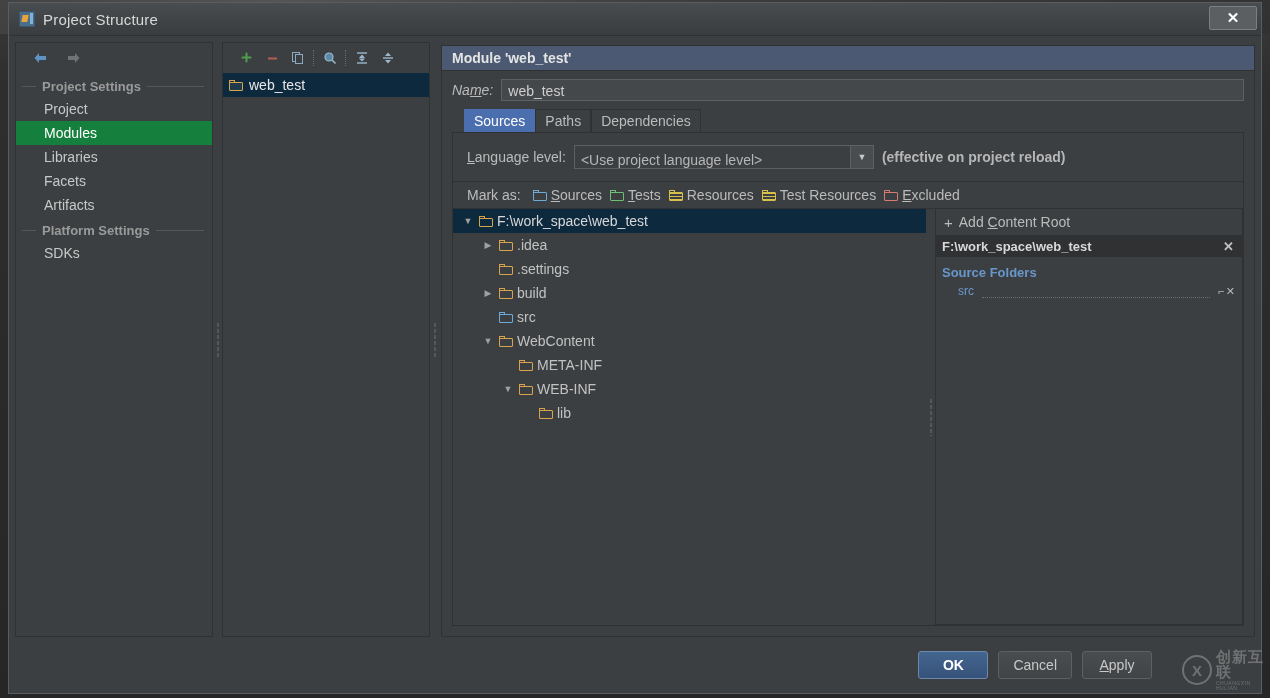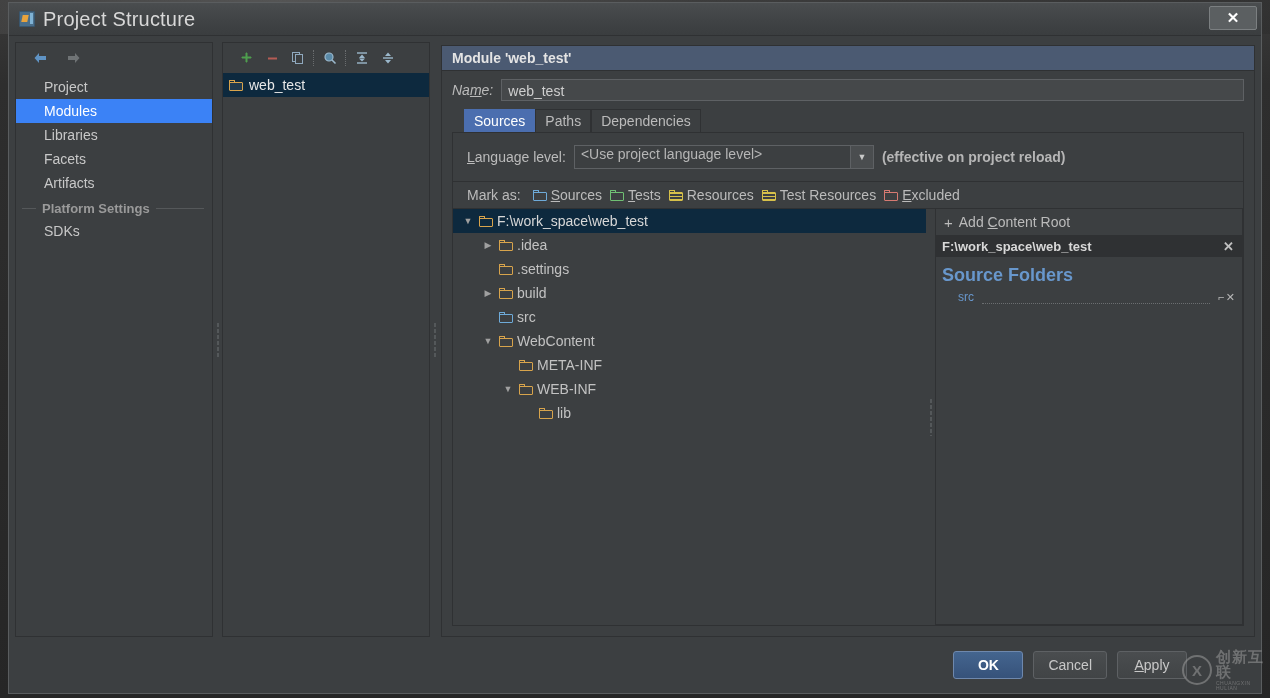--- a/index.html
+++ b/index.html
@@ -68,21 +68,21 @@
     border-radius:1px;
   }
   .app-icon .ij-bar {
     position:absolute; right:2px; top:2px; width:3px; height:11px; background:#7fb2d4;
   }
   .app-icon .ij-dot {
     position:absolute; left:3px; top:4px; width:6px; height:7px; background:#e8a33d;
     transform: skewX(-12deg);
   }
   .title-text {
-    font-size: 20px;
+    font-size: 15px;
     color: #d8d8d8;
     letter-spacing: .2px;
     white-space: nowrap;
   }
   .close-btn {
     position: absolute;
     right: 4px; top: 3px;
     width: 48px; height: 24px;
     background: #5b5f61;
     border: 1px solid #7b7f81;
@@ -144,21 +144,21 @@
   .cat-header .rule.left { flex: 0 0 14px; }
   .nav-item {
     height: 24px;
     line-height: 24px;
     padding-left: 28px;
     color: #c8c8c8;
     font-size: 14px;
     white-space: nowrap;
   }
   .nav-item.selected {
-    background: #3b82f6;
+    background: #15803d;
     color: #ffffff;
   }
 
   
   .splitter {
     width: 9px;
     flex: 0 0 auto;
     background: #3c3f41;
     position: relative;
   }
@@ -305,21 +305,21 @@
     padding: 12px 0 12px 14px;
     border-bottom: 1px solid #2f3133;
   }
   .lang-label { font-size:14px; color:#bbbbbb; white-space:nowrap;}
   .combo {
     width: 300px;
     height: 24px;
     background: #3c3f41;
     border: 1px solid #5e6164;
     display: flex;
-    align-items: flex-start;
+    align-items: flex-end;
     box-sizing: border-box;
   }
   .combo .val { flex:1 1 auto; padding-left: 6px; font-size:14px; color:#b6b6b6; white-space:nowrap; overflow:hidden;}
   .combo .arrow {
     width: 22px; height: 22px;
     background: #4a4d4f;
     border-left: 1px solid #5e6164;
     display:flex; align-items:center; justify-content:center;
     color:#c8c8c8; font-size:9px;
   }
@@ -408,21 +408,21 @@
     display:flex; align-items:center;
     padding: 0 8px 0 6px;
     font-size: 13px;
     font-weight: bold;
     color: #d8d8d8;
     justify-content: space-between;
   }
   .root-path .x { color:#c0c0c0; font-size:13px; }
   .src-folders-title {
     padding: 8px 0 2px 6px;
-    font-size: 18px;
+    font-size: 13px;
     font-weight: bold;
     color: #6897cc;
   }
   .src-entry {
     display:flex; align-items:flex-end;
     padding: 2px 6px 2px 22px;
     font-size: 12px;
     color: #6897cc;
     gap: 4px;
   }
@@ -436,21 +436,21 @@
   .src-entry .acts { flex:0 0 auto; color:#b8b8b8; font-size:11px; letter-spacing:1px;}
 
   
   .footer {
     height: 56px;
     flex: 0 0 auto;
     display: flex;
     align-items: center;
     justify-content: flex-end;
     gap: 10px;
-    padding-right: 74px;
+    padding-right: 109px;
     box-sizing: border-box;
   }
   .btn {
     min-width: 70px;
     height: 28px;
     border-radius: 3px;
     border: 1px solid #5e6164;
     background: linear-gradient(180deg,#4a4d4f,#414446);
     color: #c8c8c8;
     font-size: 14px;
@@ -546,20 +546,25 @@
             </svg>
           </span>
           <span class="nav-arrow">
             <svg width="18" height="16" viewBox="0 0 18 16">
               <path d="M11 3 L15.5 8 L11 13 L11 10 L4 10 L4 6 L11 6 Z" fill="#6f7375"></path>
             </svg>
           </span>
         </div>
 
         <div class="cat-group">
+          <div class="cat-header">
+            <span class="rule left"></span>
+            <span>Project Settings</span>
+            <span class="rule"></span>
+          </div>
           <div class="nav-item">Project</div>
           <div class="nav-item selected">Modules</div>
           <div class="nav-item">Libraries</div>
           <div class="nav-item">Facets</div>
           <div class="nav-item">Artifacts</div>
         </div>
 
         <div class="cat-group">
           <div class="cat-header">
             <span class="rule left"></span>

